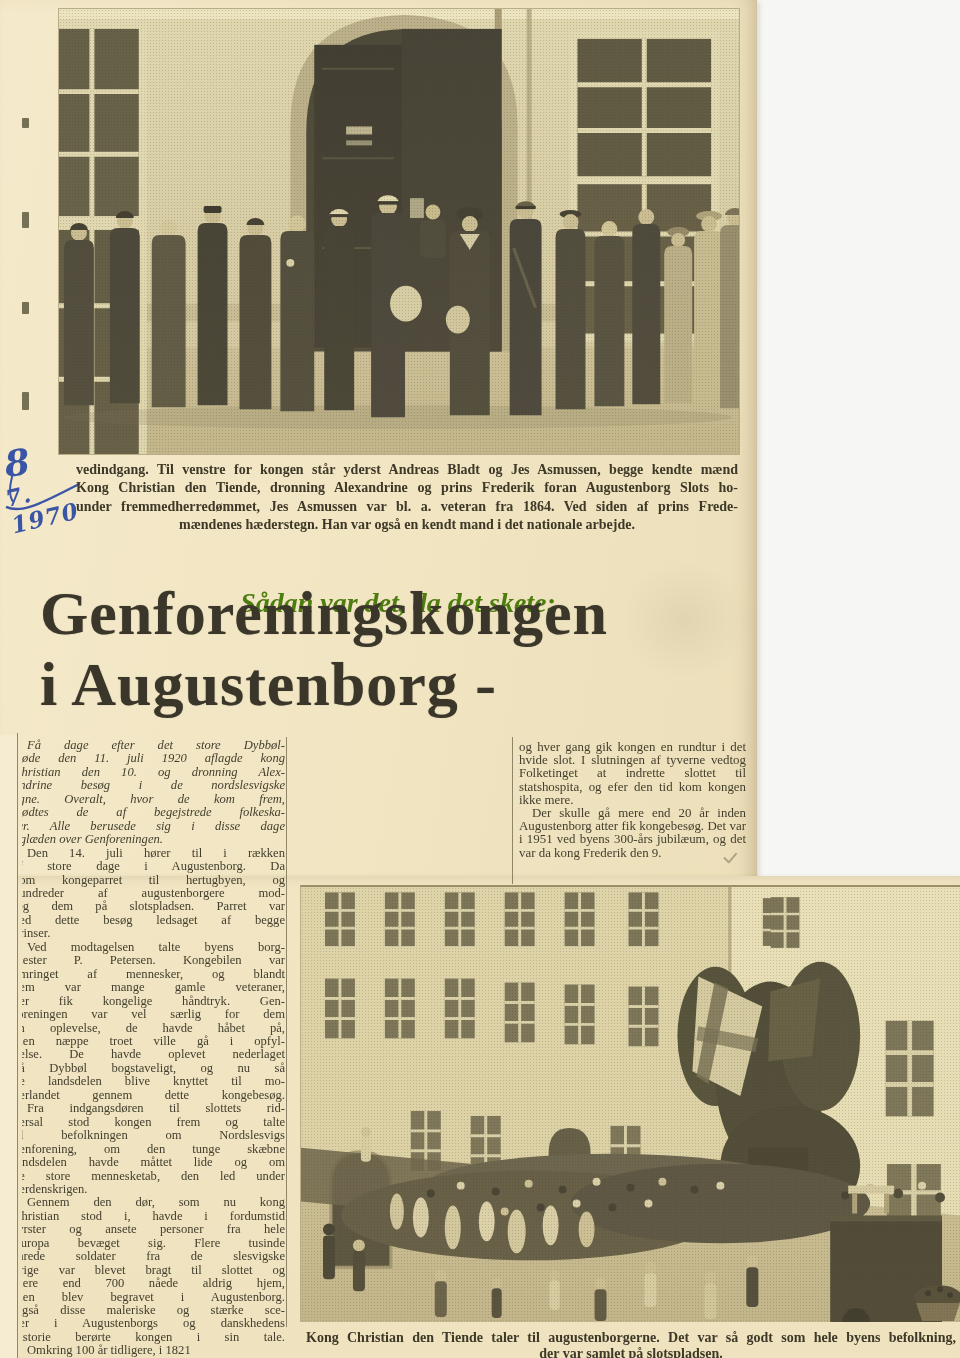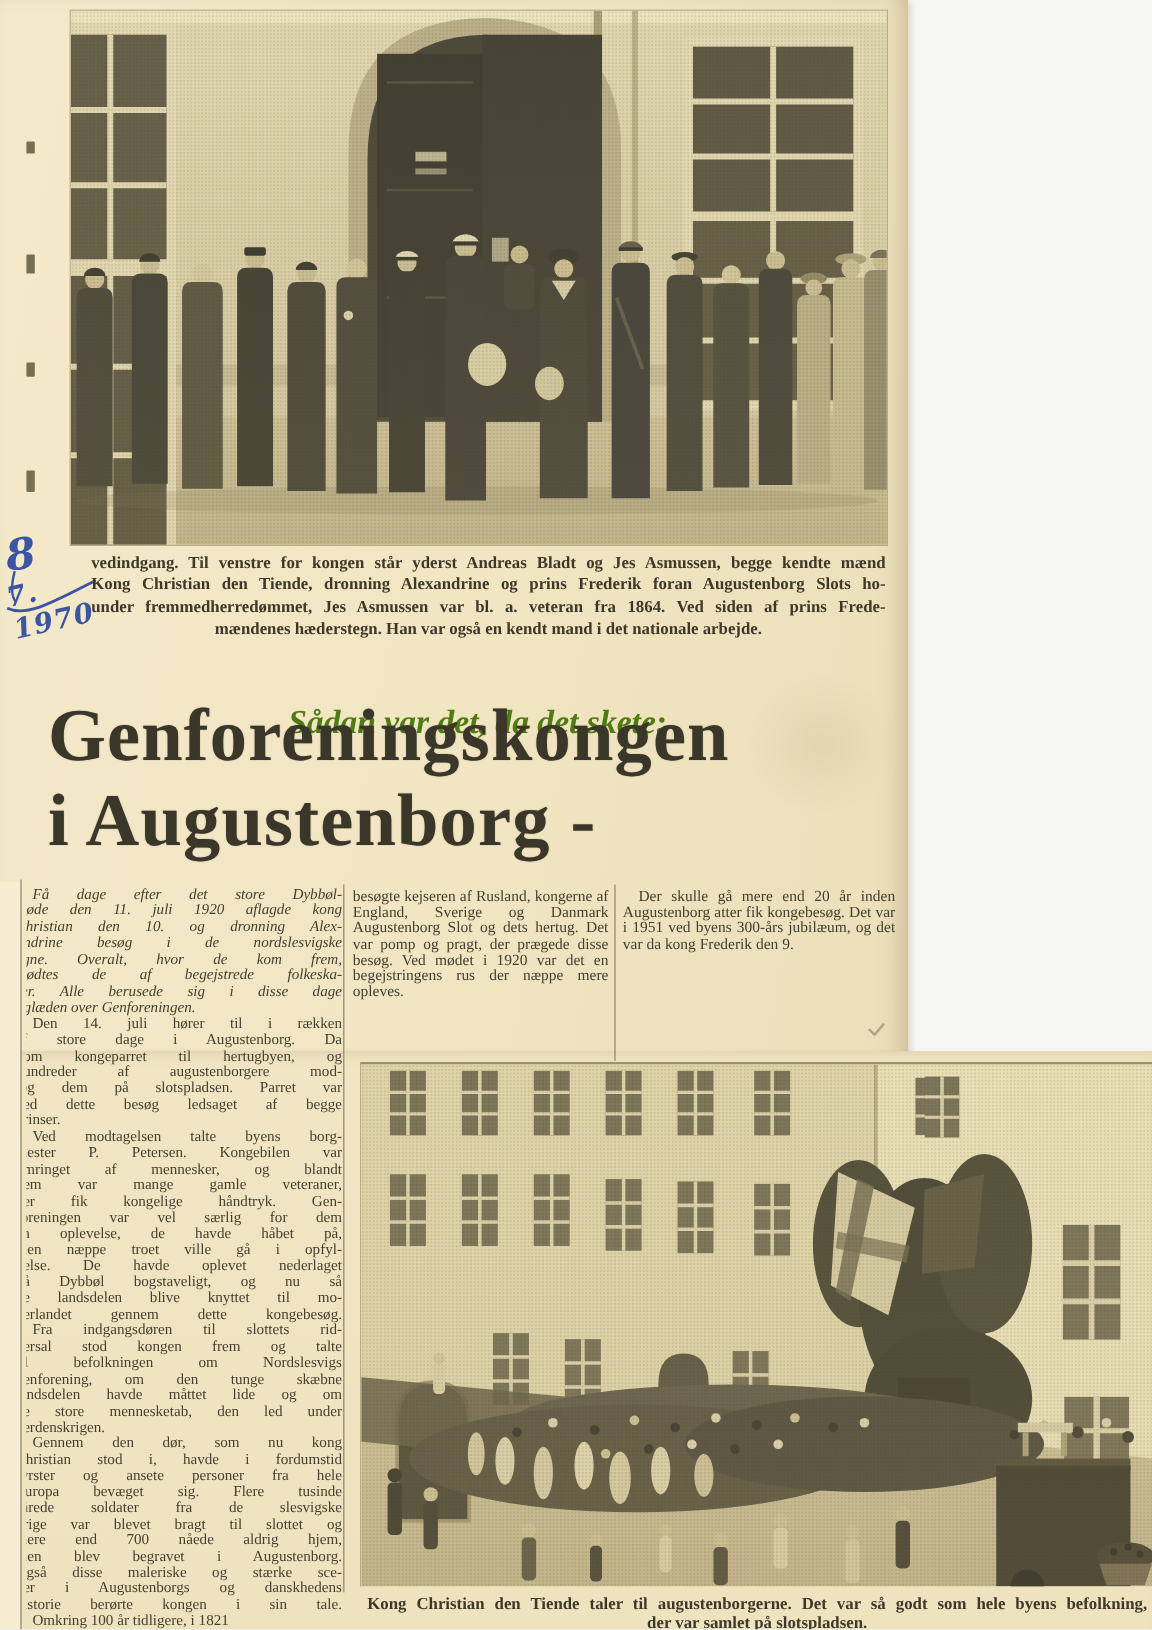--- a/index.html
+++ b/index.html
@@ -290,24 +290,24 @@
         <div class="c1line">mere end 700 nåede aldrig hjem,</div>
         <div class="c1line">men blev begravet i Augustenborg.</div>
         <div class="c1line">Også disse maleriske og stærke sce-</div>
         <div class="c1line">ner i Augustenborgs og danskhedens</div>
         <div class="c1line">historie berørte kongen i sin tale.</div>
         <div class="c1line ind noj">Omkring 100 år tidligere, i 1821</div>
       </div>
   </div>
   <div class="col c2">
 
-  <p>besøgte kejseren af Rusland, kongerne af England, Sverige og Danmark Augustenborg Slot og dets hertug. Det var pomp og pragt, der prægede disse besøg. Ved mødet i 1920 var det en begejstringens rus der næppe mere opleves.</p>
     </div>
   <div class="col c3">
 
+  <p>og hver gang gik kongen en rundtur i det hvide slot. I slutningen af tyverne vedtog Folketinget at indrette slottet til statshospita, og efer den tid kom kongen ikke mere.</p>
       <p class=" ind">Der skulle gå mere end 20 år inden Augustenborg atter fik kongebesøg. Det var i 1951 ved byens 300-års jubilæum, og det var da kong Frederik den 9.</p>
     </div>
   <div class="pencil-check"></div>
 
   <figure class="photo photoB">
     <svg viewBox="0 0 660 437" preserveAspectRatio="none">
       <defs>
         <linearGradient id="gc" x1="0" y1="0" x2="0" y2="1">
           <stop offset="0" stop-color="#cabe93"></stop>
             <stop offset="1" stop-color="#beb187"></stop>

